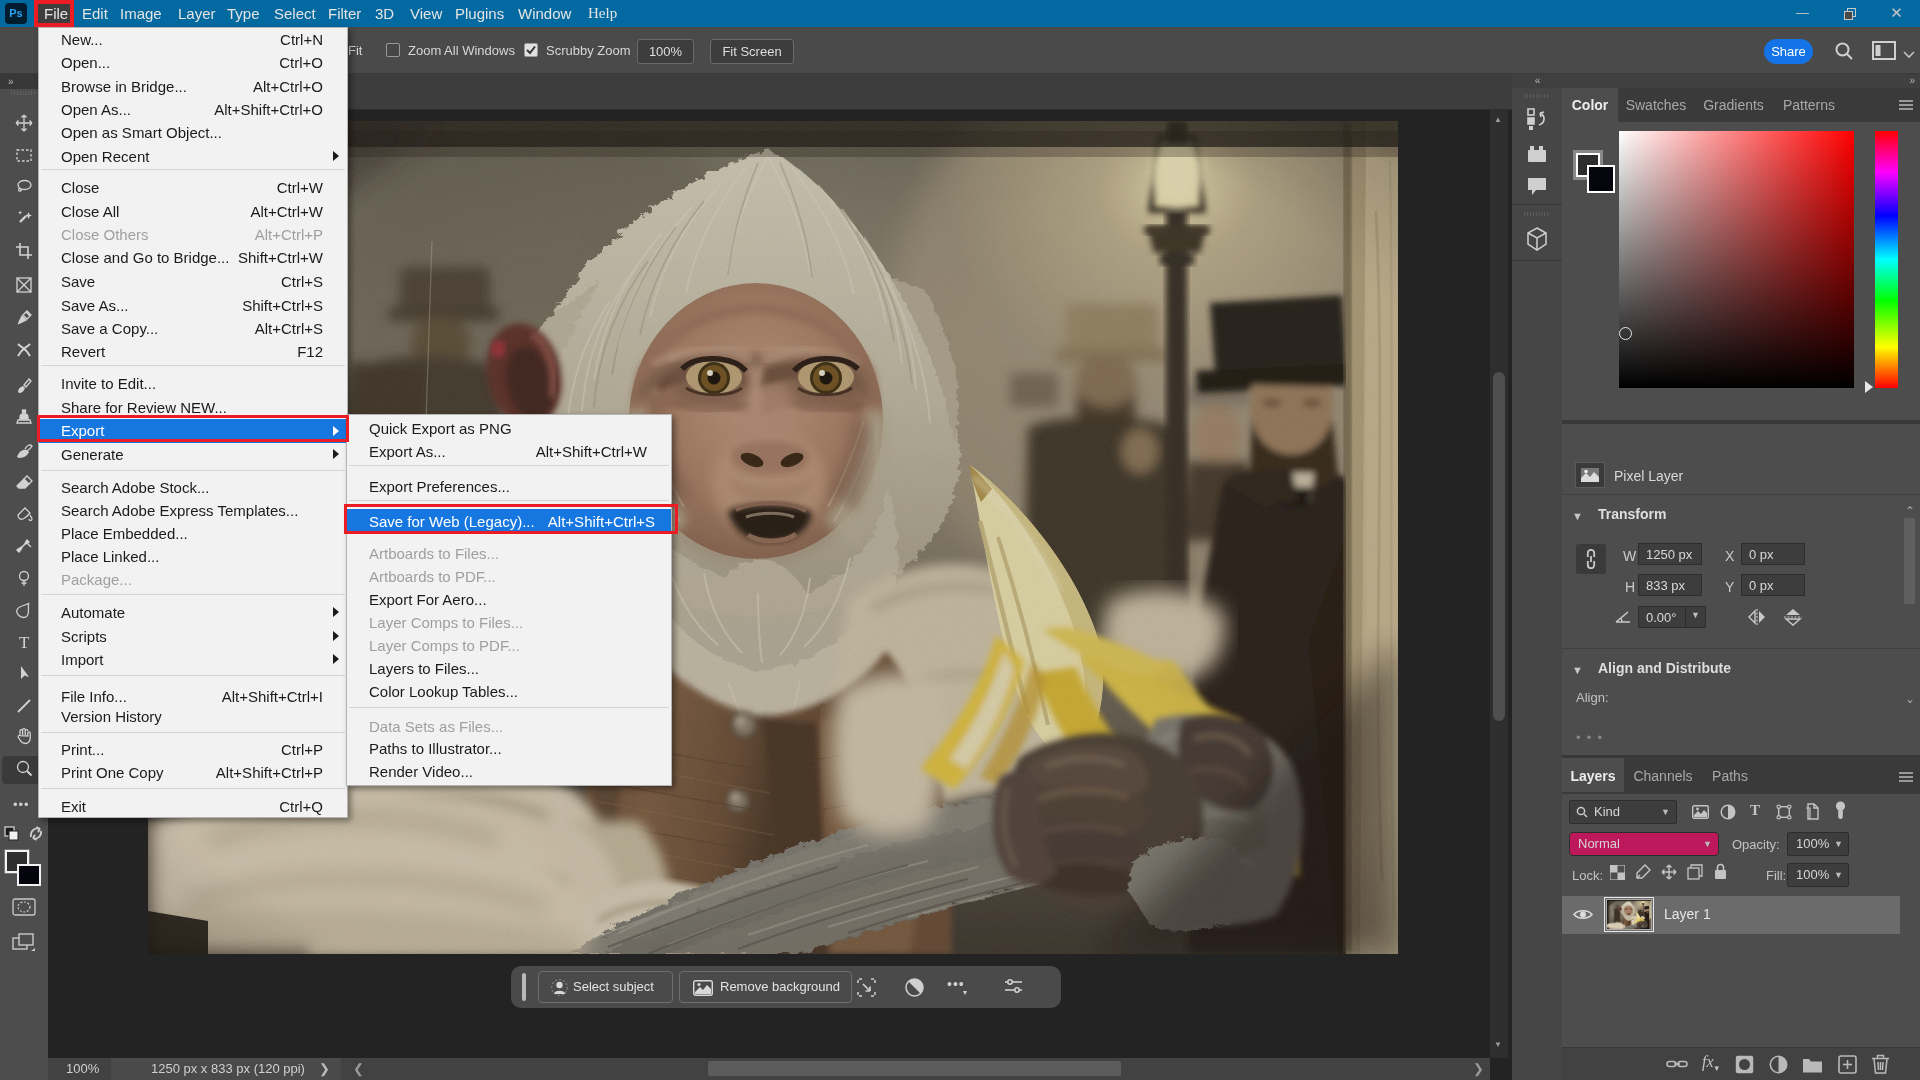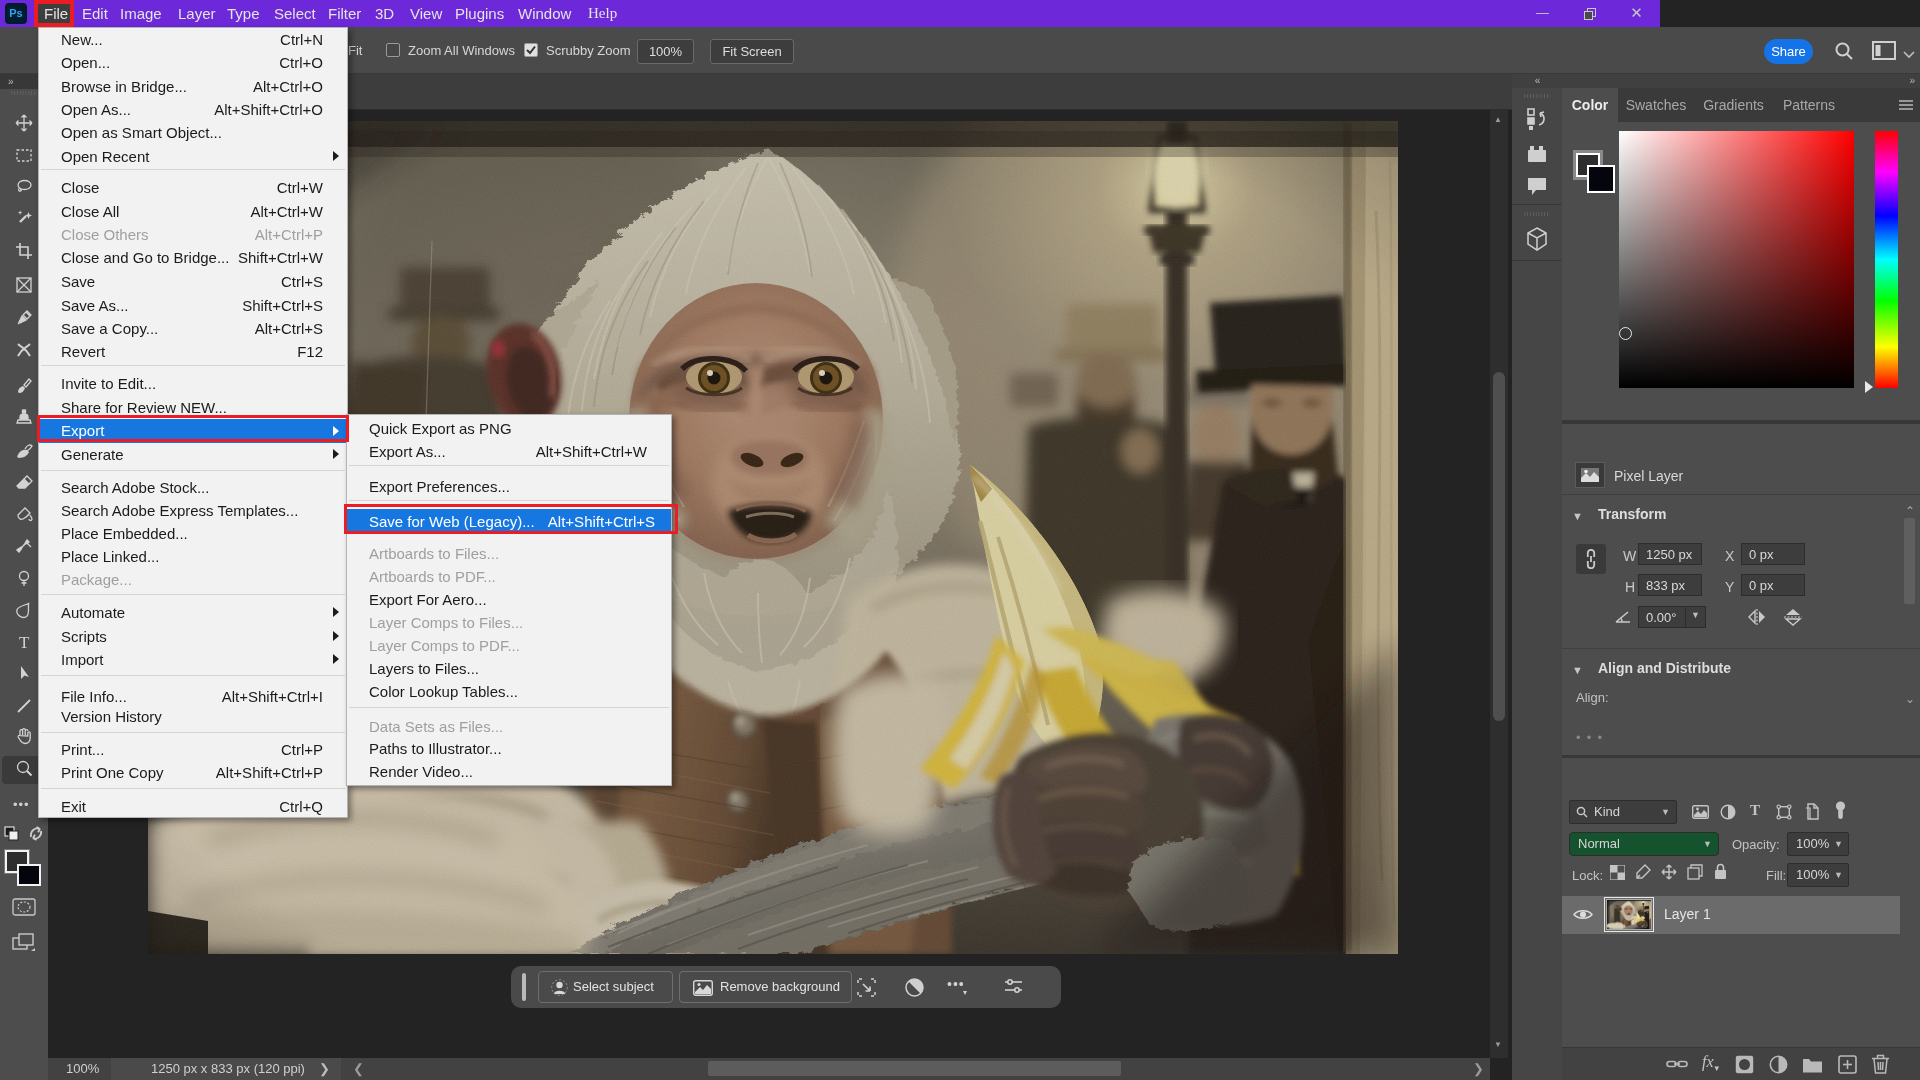--- a/index.html
+++ b/index.html
@@ -1,19 +1,19 @@
 <!DOCTYPE html>
 <html><head>
 <meta charset="utf-8">
 <style>
   * { margin:0; padding:0; box-sizing:border-box; }
   html,body { width:1920px; height:1080px; overflow:hidden; background:#232323;
     font-family:"Liberation Sans", sans-serif; }
   
-  #menubar { position:absolute; left:0; top:0; width:1660px; height:27px; background:#6d28d9; }
+  #menubar { position:absolute; left:0; top:0; width:1920px; height:27px; background:#0369a1; }
   #menubar .mi { position:absolute; top:0; height:27px; line-height:27px; color:#e4e4e4; font-size:15px; }
   #pslogo { position:absolute; left:5px; top:3px; width:22px; height:21px; background:#001d30; border-radius:4px;
     color:#2ea3f2; font-size:11px; font-weight:bold; text-align:center; line-height:21px; }
   .winbtn { position:absolute; top:0; height:27px; width:47px; color:#c8c8c8; text-align:center; line-height:26px; font-size:13px; }
   
   #optionsbar { position:absolute; left:0; top:27px; width:1920px; height:47px; background:#4a4a4a; border-bottom:1px solid #3a3a3a; }
   .obtn { position:absolute; top:12px; height:25px; border:1px solid #6a6a6a; border-radius:3px; color:#dedede;
     font-size:13px; text-align:center; line-height:23px; background:#3d3d3d; }
   .olabel { position:absolute; top:0; height:47px; line-height:47px; color:#d6d6d6; font-size:13px; }
   .ocheck { position:absolute; top:16px; width:14px; height:14px; border:1px solid #9a9a9a; border-radius:2px; background:#464646; }
@@ -776,20 +776,30 @@
     <div style="position:absolute; left:341px; top:122px;"></div>
     <div style="position:absolute; left:340px; top:120px; width:14px; text-align:center; color:#9a9a9a; font-size:10px; top:118px;"></div>
     <div style="position:absolute; right:4px; top:122px; color:#9a9a9a; font-size:10px;"></div>
 
     <div style="position:absolute; left:340px; top:126px;"></div>
   </div>
   <div style="position:absolute; left:343px; top:430px; color:#a8a8a8; font-size:12px;">⌃</div>
   <div style="position:absolute; left:343px; top:618px; color:#a8a8a8; font-size:12px;">⌄</div>
 
   <div style="position:absolute; left:0; top:681px; width:358px; height:3px; background:#383838;"></div>
+  <div class="ptabs" style="top:684px; height:36px;">
+    <div class="ptab active" style="left:0; width:62px; line-height:36px;">Layers</div>
+    <div class="ptab" style="left:62px; width:78px; line-height:36px;">Channels</div>
+    <div class="ptab" style="left:140px; width:56px; line-height:36px;">Paths</div>
+    <svg style="position:absolute; right:7px; top:13px;" width="14" height="12" viewBox="0 0 14 12" stroke="#b9b9b9" stroke-width="1.5">
+        <line x1="0" y1="2" x2="14" y2="2"></line>
+        <line x1="0" y1="6" x2="14" y2="6"></line>
+        <line x1="0" y1="10" x2="14" y2="10"></line>
+      </svg>
+  </div>
   <div style="position:absolute; left:0; top:720px; width:358px; height:253px; background:#4d4d4d;">
 
     <div style="position:absolute; left:7px; top:6px; width:108px; height:24px; background:#3d3d3d; border:1px solid #2d2d2d; border-radius:2px;">
       <svg width="12" height="12" style="position:absolute; left:6px; top:5px;" viewBox="0 0 12 12">
           <circle cx="5" cy="5" r="3.6" fill="none" stroke="#c9c9c9" stroke-width="1.5"></circle>
           <line x1="8" y1="8" x2="11" y2="11" stroke="#c9c9c9" stroke-width="1.5"></line>
         </svg>
       <span style="position:absolute; left:24px; top:3px; font-size:13px; color:#d5d5d5;">Kind</span>
       <span style="position:absolute; right:6px; top:6px; font-size:9px; color:#bbb;">▼</span>
     </div>
@@ -813,21 +823,21 @@
     <svg style="position:absolute; left:243px; top:9px;" width="15" height="17" viewBox="0 0 15 17" fill="none" stroke="#c4c4c4" stroke-width="1.4">
         <path d="M3 1 h6 l4 4 v11 h-10 z"></path>
         <path d="M9 1 v4 h4"></path>
         <path d="M1 5 l4 -0 v11" stroke-width="1.2"></path>
       </svg>
     <svg style="position:absolute; left:272px; top:7px;" width="13" height="20" viewBox="0 0 13 20" fill="#c4c4c4">
         <circle cx="6.5" cy="5" r="4.6"></circle>
         <rect x="4.2" y="8" width="4.6" height="10" rx="2.3"></rect>
       </svg>
 
-    <div style="position:absolute; left:7px; top:38px; width:150px; height:24px; background:#14532d; border:1px solid #2d2d2d; border-radius:4px;">
+    <div style="position:absolute; left:7px; top:38px; width:150px; height:24px; background:#be185d; border:1px solid #2d2d2d; border-radius:4px;">
       <span style="position:absolute; left:8px; top:3px; font-size:13px; color:#d5d5d5;">Normal</span>
       <span style="position:absolute; right:6px; top:6px; font-size:9px; color:#bbb;">▼</span>
     </div>
     <div style="position:absolute; left:170px; top:43px; font-size:13px; color:#c2c2c2;">Opacity:</div>
     <div style="position:absolute; left:225px; top:38px; width:62px; height:24px; background:#3d3d3d; border:1px solid #2d2d2d; border-radius:2px;">
       <span style="position:absolute; left:8px; top:3px; font-size:13px; color:#d5d5d5;">100%</span>
       <span style="position:absolute; right:5px; top:6px; font-size:9px; color:#bbb;">▼</span>
     </div>
 
     <div style="position:absolute; left:10px; top:74px; font-size:13px; color:#c2c2c2;">Lock:</div>

